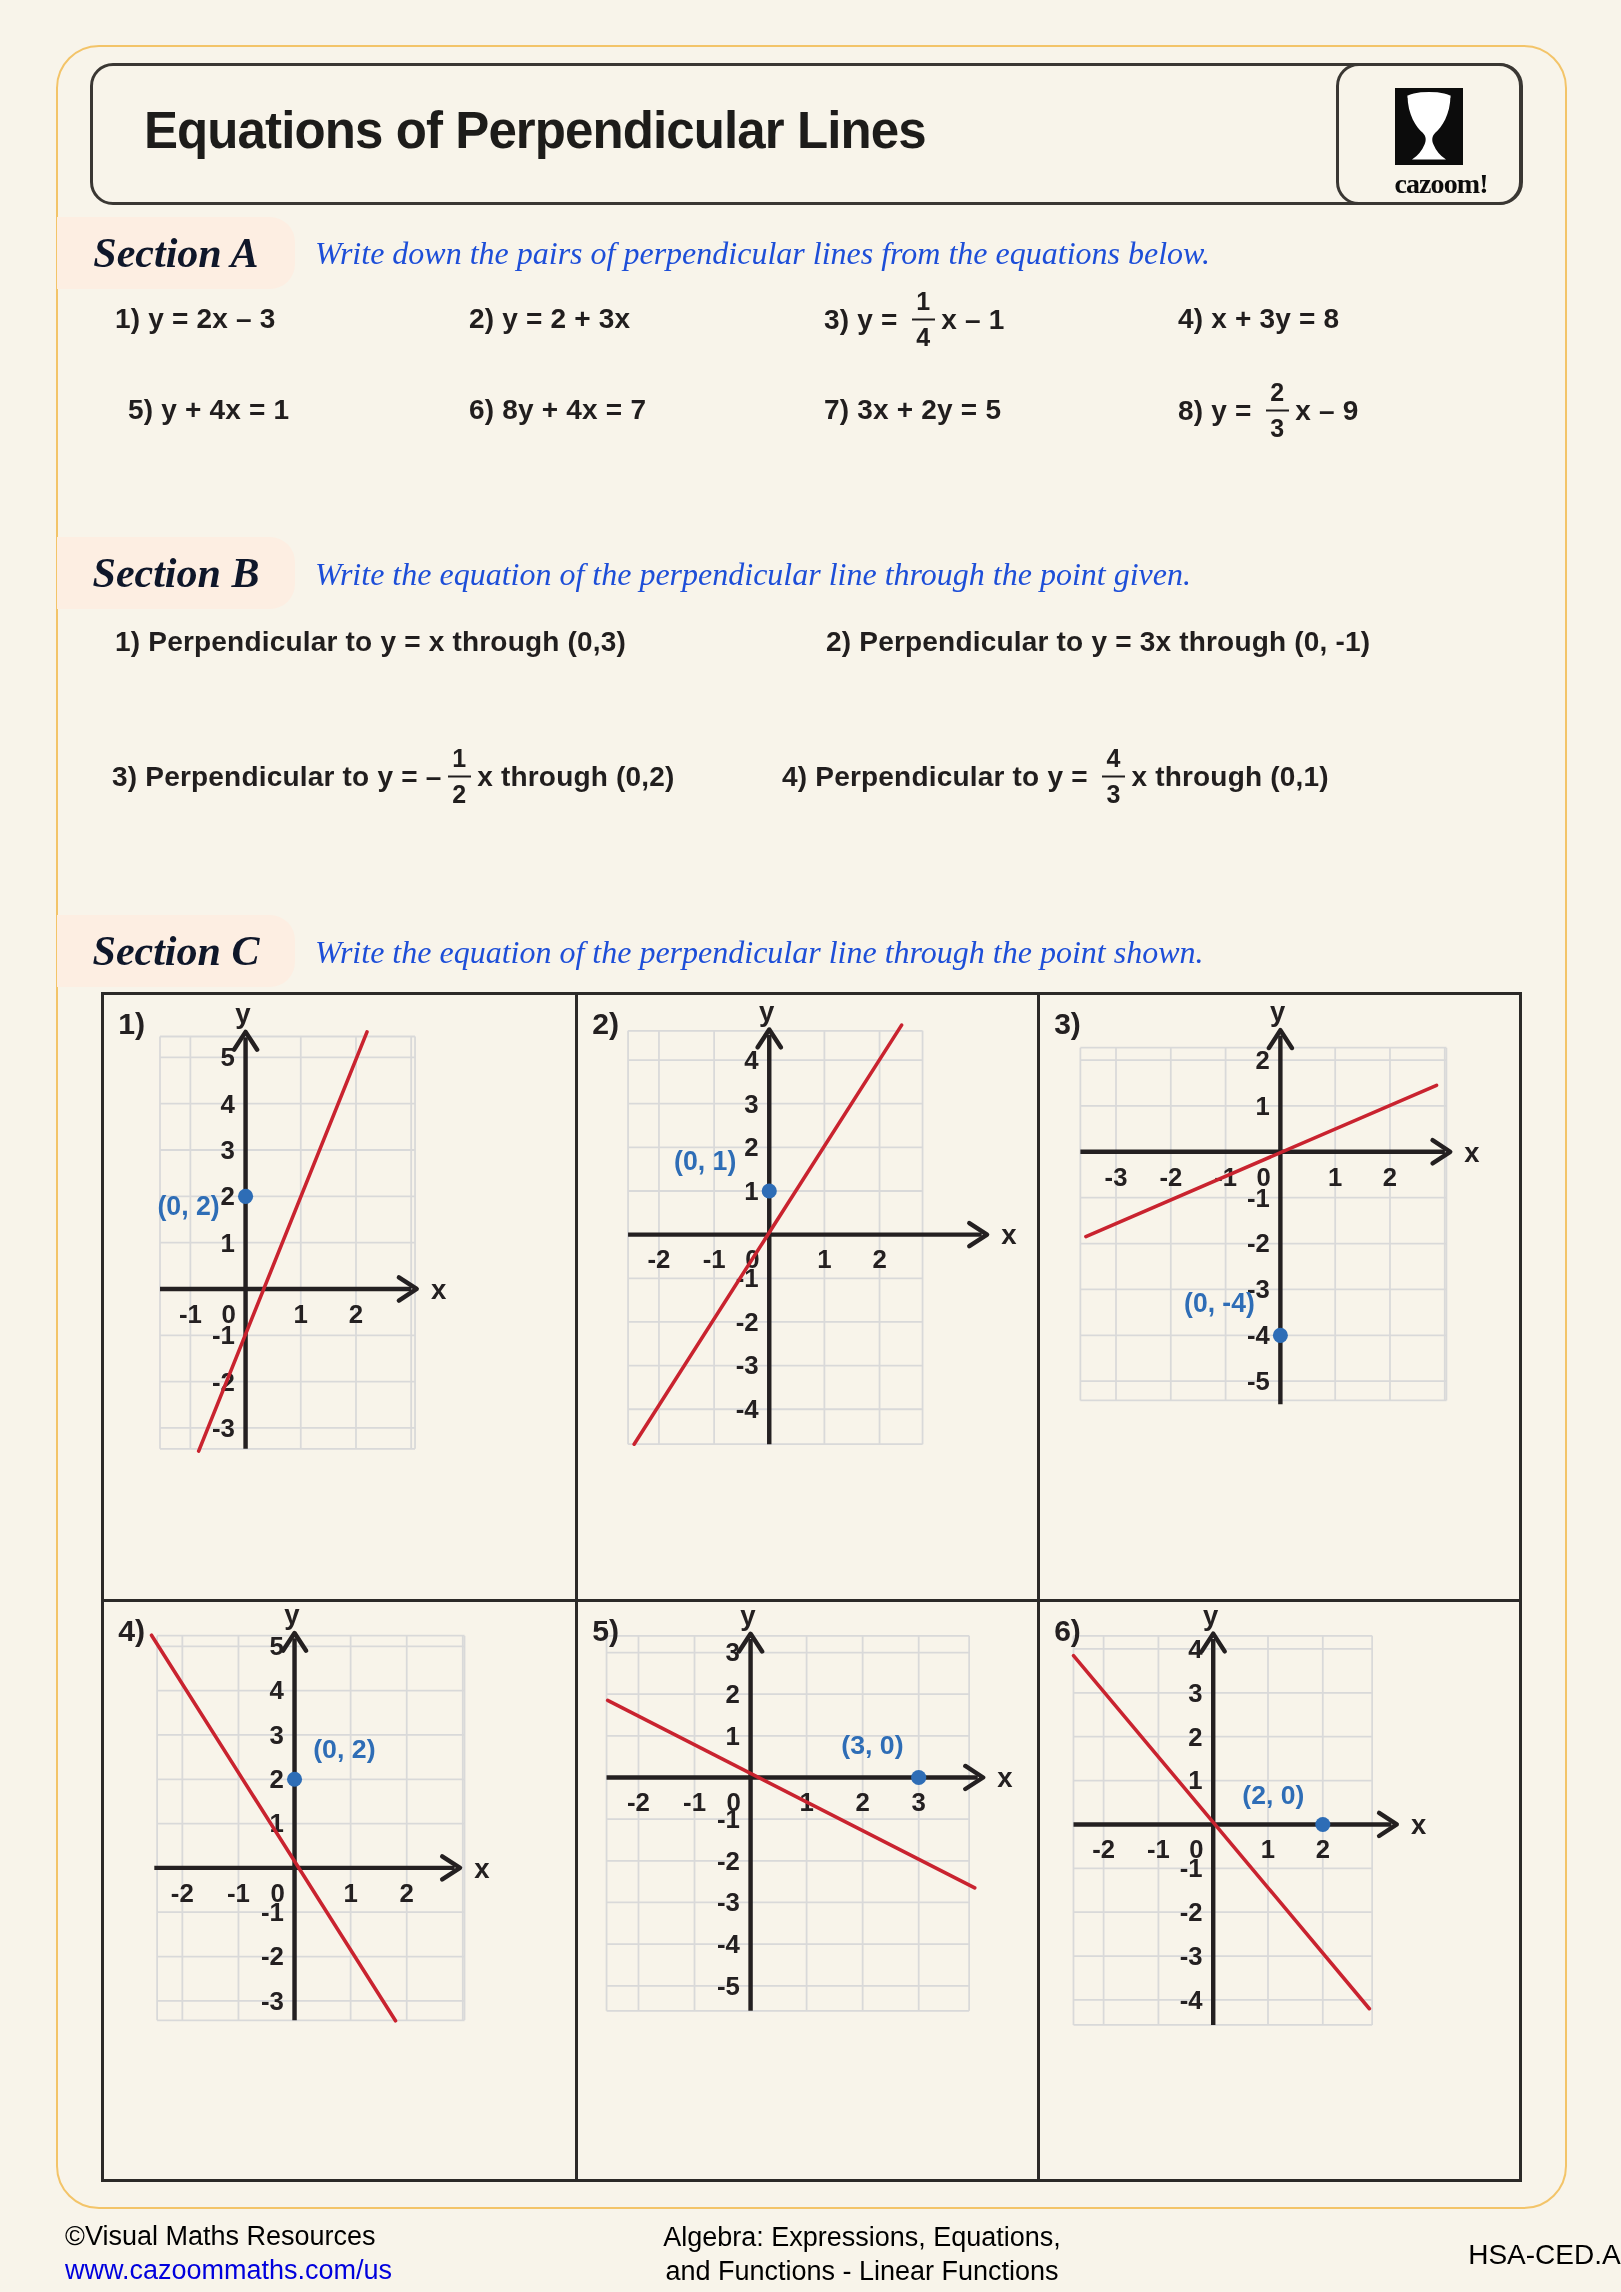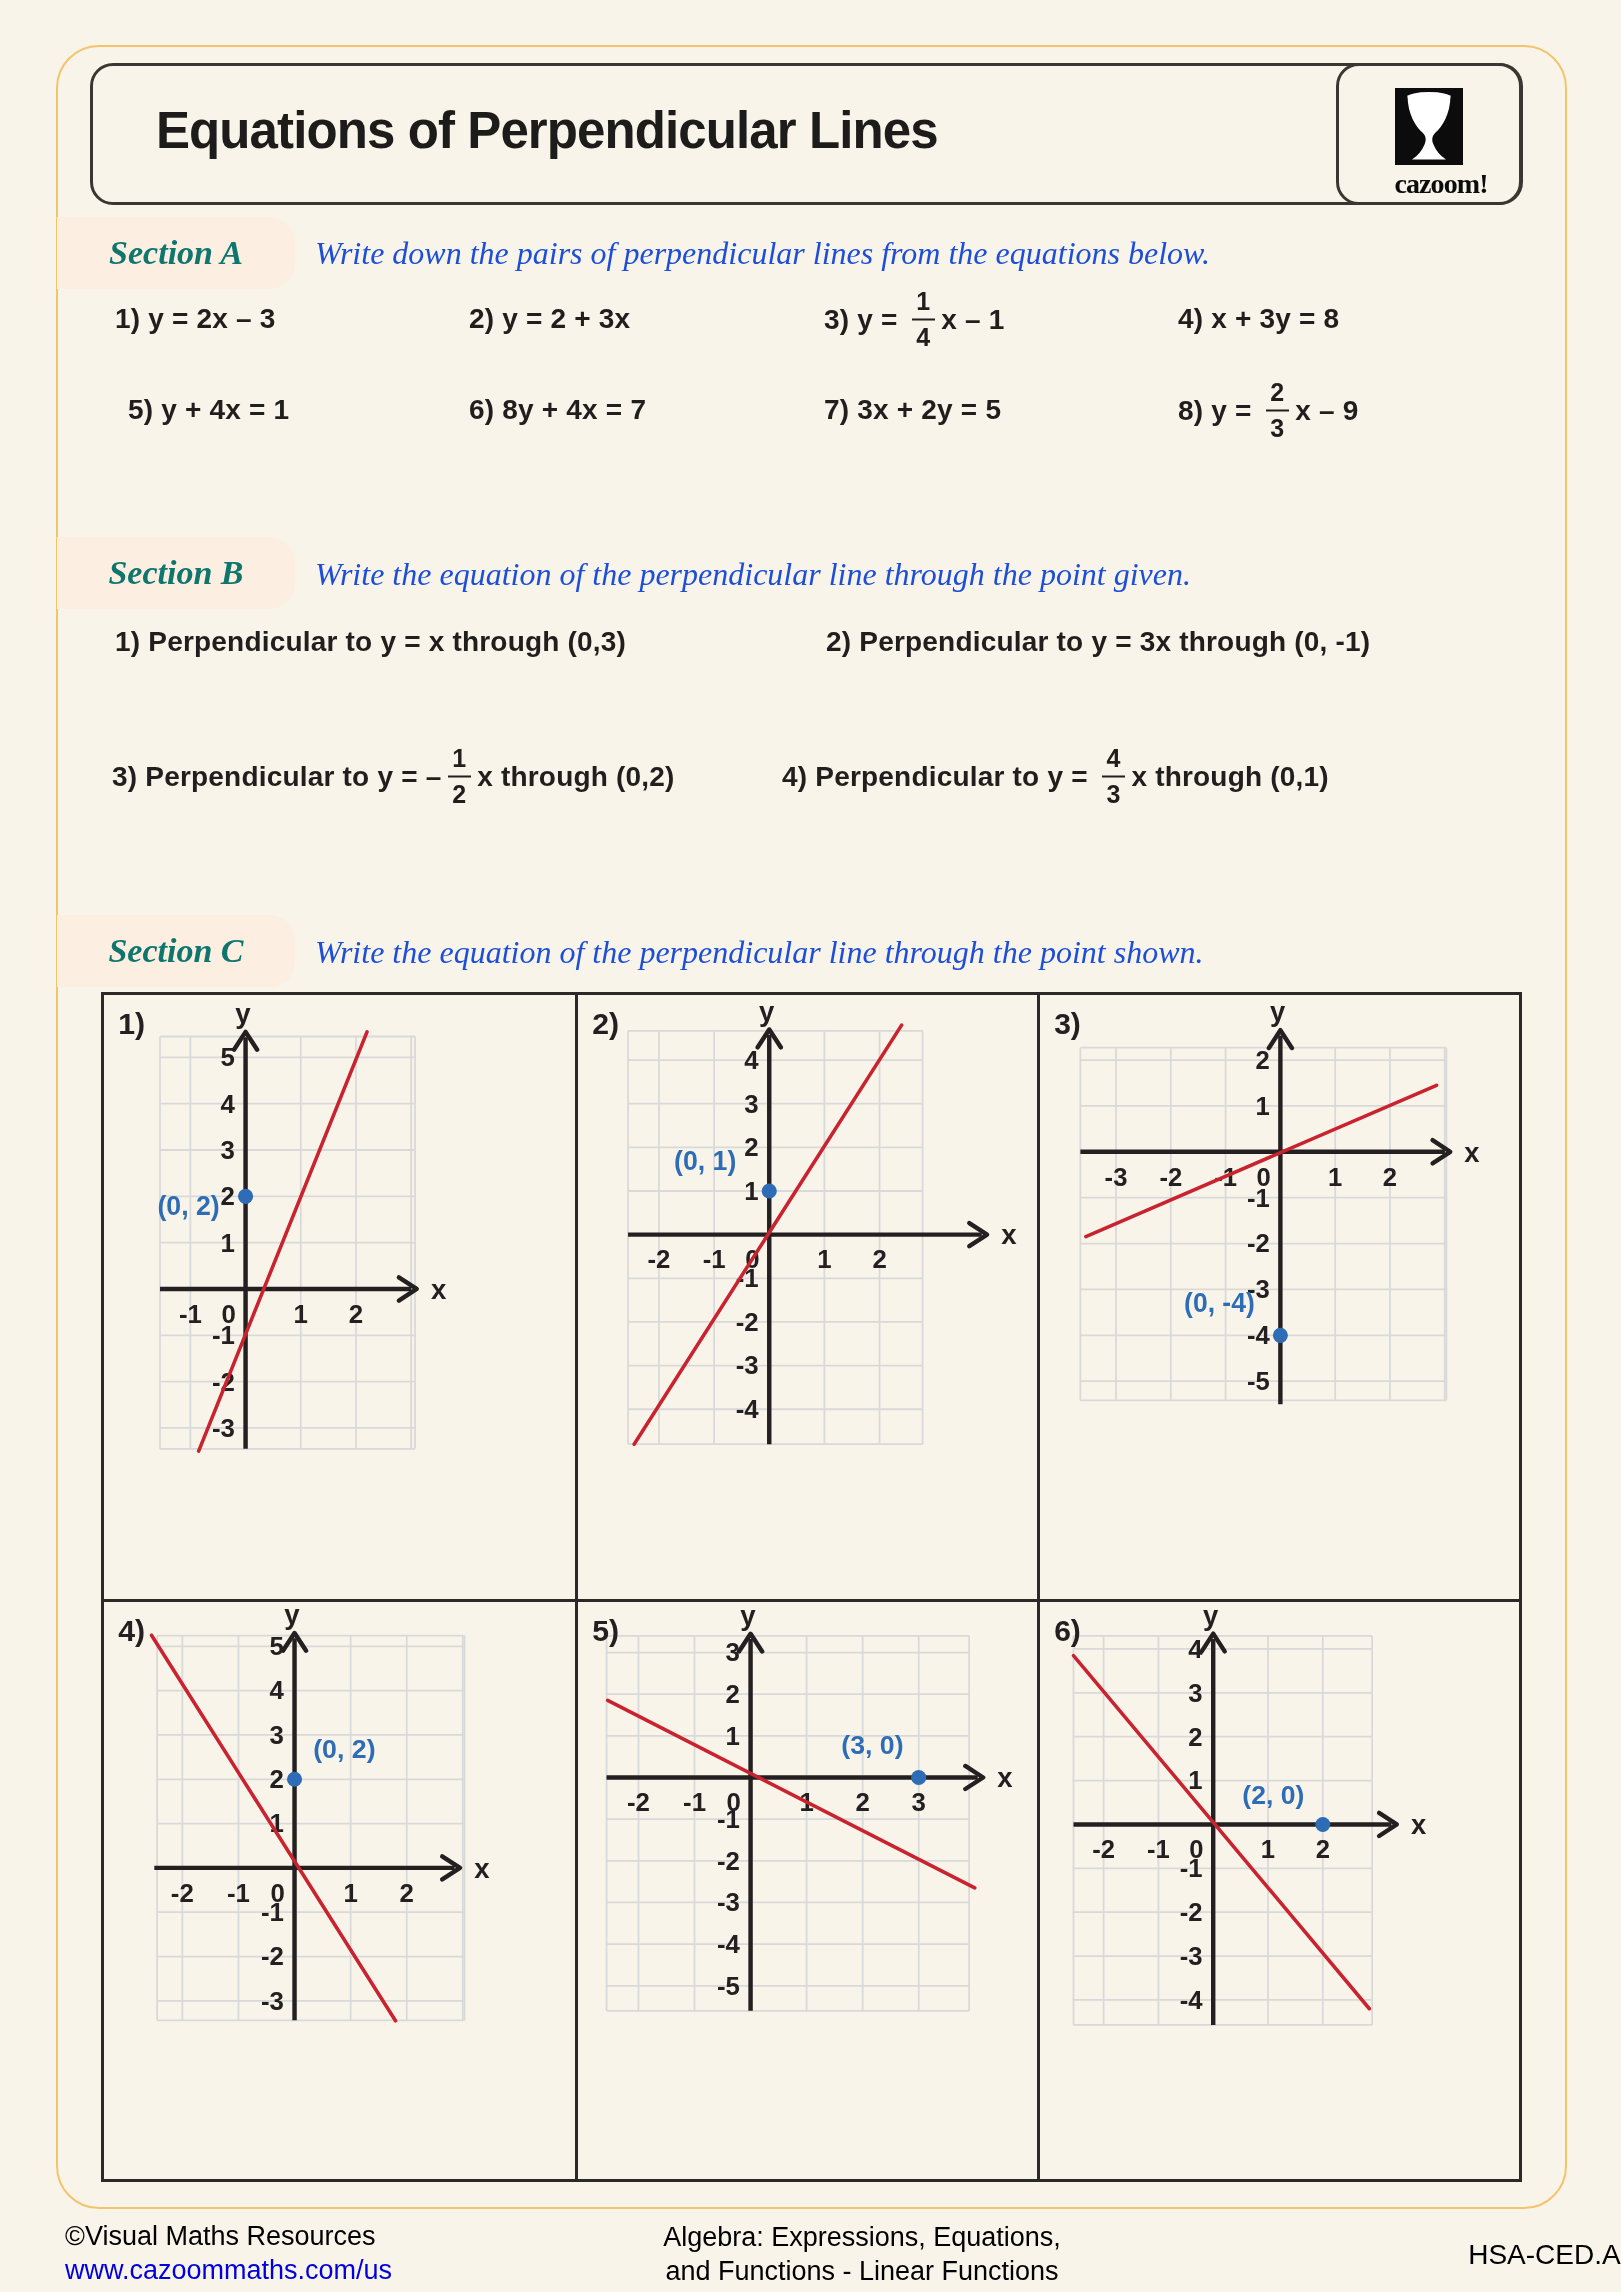--- a/index.html
+++ b/index.html
@@ -5,33 +5,33 @@
   html,body{margin:0;padding:0;}
   body{width:1622px;height:2293px;background:#f8f4ea;position:relative;
        font-family:"Liberation Sans", sans-serif;color:#262220;}
   .abs{position:absolute;}
   
   .page-border{left:56px;top:45px;width:1507px;height:2160px;border:2.7px solid #f3c469;
                border-radius:43px;}
   
   .title-box{left:90px;top:63px;width:1433px;height:142px;border:3.6px solid #3a3733;
              border-radius:23px;box-sizing:border-box;background:#f8f4ea;}
-  .title-text{left:156px;top:133px;transform:translateY(-54%);font-size:51px;font-weight:bold;
+  .title-text{left:144px;top:133px;transform:translateY(-54%);font-size:51px;font-weight:bold;
               letter-spacing:-0.9px;color:#1d1c1a;white-space:nowrap;}
   .logo-box{left:1336px;top:63px;width:186px;height:142px;border:3.6px solid #3a3733;
             border-radius:23px;box-sizing:border-box;background:#f8f4ea;}
   .logo-square{left:56px;top:21.5px;width:68px;height:77px;background:#0c0c0c;}
   .logo-word{left:0;top:102px;width:204px;text-align:center;
              font-family:"Liberation Serif", serif;font-weight:bold;font-size:28px;
              letter-spacing:-0.9px;color:#0c0c0c;}
   
   .sec-label{left:57px;width:238px;height:72px;background:#fdeee2;
              border-radius:0 25px 25px 0;display:flex;align-items:center;justify-content:center;
              font-family:"Liberation Serif", serif;font-style:italic;font-weight:bold;
-             font-size:34px;color:#0f766e;}
+             font-size:42px;color:#0f172a;}
   .sec-instr{left:315px;transform:translateY(-50%);
              font-family:"Liberation Serif", serif;font-style:italic;font-size:32px;
              color:#1d4ed8;white-space:nowrap;}
   
   .eq{position:absolute;transform:translateY(-50%);display:inline-flex;align-items:center;
       font-weight:bold;font-size:28px;color:#211e1e;white-space:pre;letter-spacing:0.2px;}
   .frac{display:inline-flex;flex-direction:column;align-items:center;margin:0 6.3px;line-height:1;
         font-size:25px;}
   .frac .num{padding:0 4.5px 4.5px;border-bottom:2.7px solid #211e1e;}
   .frac .den{padding:4.5px 4.5px 0;}

